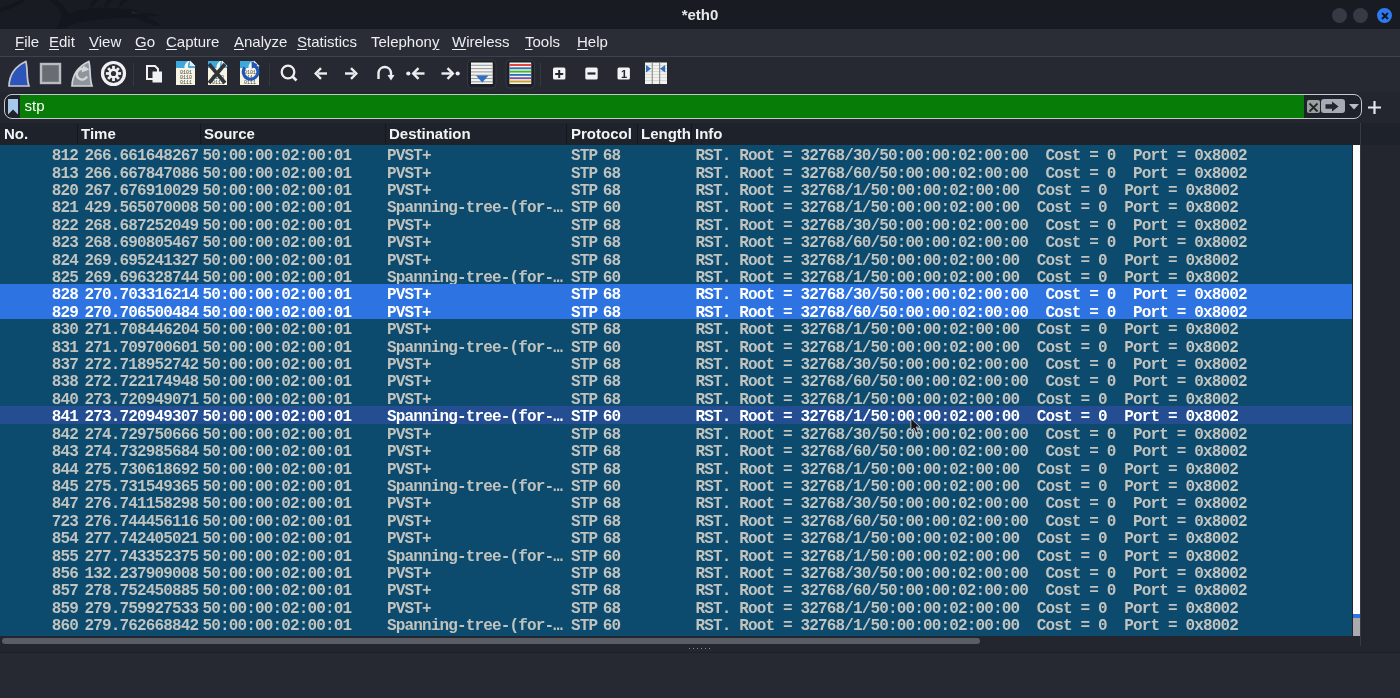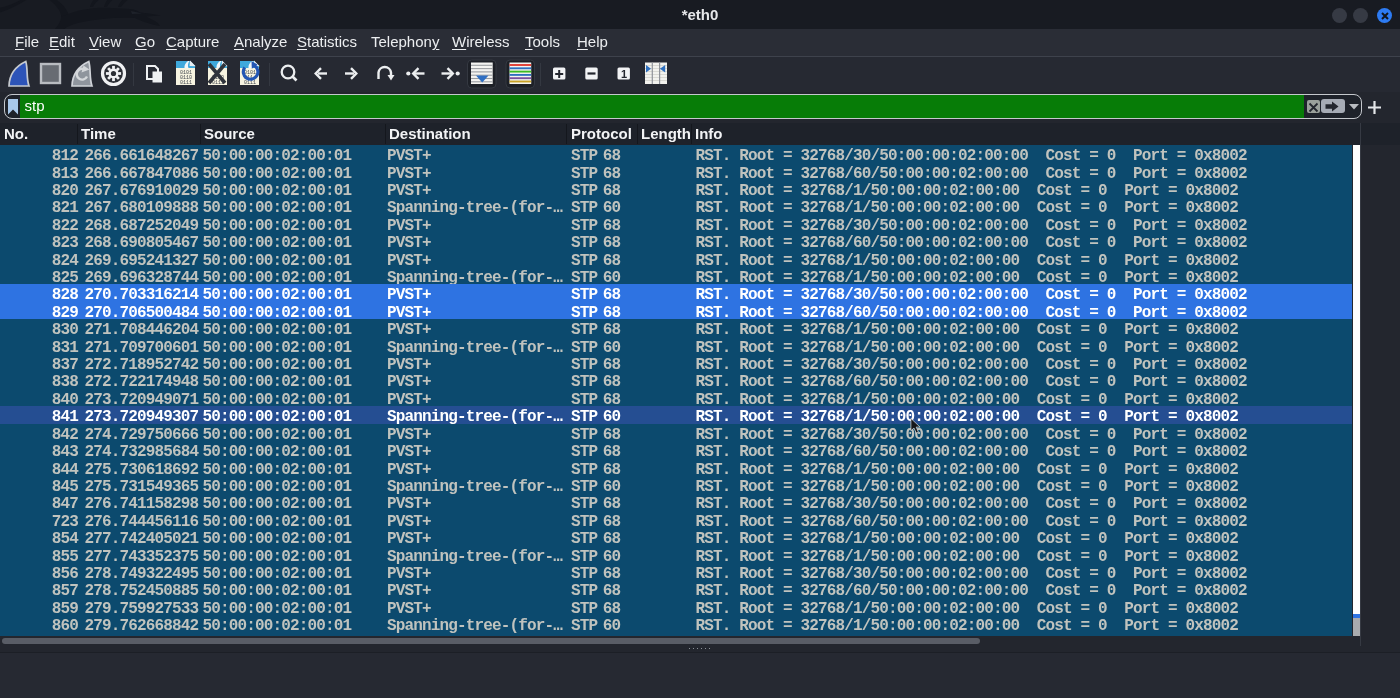--- a/index.html
+++ b/index.html
@@ -285,21 +285,21 @@
       <span class="c-no">820</span>
       <span class="c-ti">267.676910029</span>
       <span class="c-so">50:00:00:02:00:01</span>
       <span class="c-de">PVST+</span>
       <span class="c-pr">STP</span>
       <span class="c-le">68</span>
       <span class="c-in">RST. Root = 32768/1/50:00:00:02:00:00  Cost = 0  Port = 0x8002</span>
     </div>
     <div class="row">
       <span class="c-no">821</span>
-      <span class="c-ti">267.680109888</span>
+      <span class="c-ti">429.565070008</span>
       <span class="c-so">50:00:00:02:00:01</span>
       <span class="c-de">Spanning-tree-(for-…</span>
       <span class="c-pr">STP</span>
       <span class="c-le">60</span>
       <span class="c-in">RST. Root = 32768/1/50:00:00:02:00:00  Cost = 0  Port = 0x8002</span>
     </div>
     <div class="row">
       <span class="c-no">822</span>
       <span class="c-ti">268.687252049</span>
       <span class="c-so">50:00:00:02:00:01</span>
@@ -474,21 +474,21 @@
       <span class="c-no">855</span>
       <span class="c-ti">277.743352375</span>
       <span class="c-so">50:00:00:02:00:01</span>
       <span class="c-de">Spanning-tree-(for-…</span>
       <span class="c-pr">STP</span>
       <span class="c-le">60</span>
       <span class="c-in">RST. Root = 32768/1/50:00:00:02:00:00  Cost = 0  Port = 0x8002</span>
     </div>
     <div class="row">
       <span class="c-no">856</span>
-      <span class="c-ti">278.749322495</span>
+      <span class="c-ti">132.237909008</span>
       <span class="c-so">50:00:00:02:00:01</span>
       <span class="c-de">PVST+</span>
       <span class="c-pr">STP</span>
       <span class="c-le">68</span>
       <span class="c-in">RST. Root = 32768/30/50:00:00:02:00:00  Cost = 0  Port = 0x8002</span>
     </div>
     <div class="row">
       <span class="c-no">857</span>
       <span class="c-ti">278.752450885</span>
       <span class="c-so">50:00:00:02:00:01</span>

